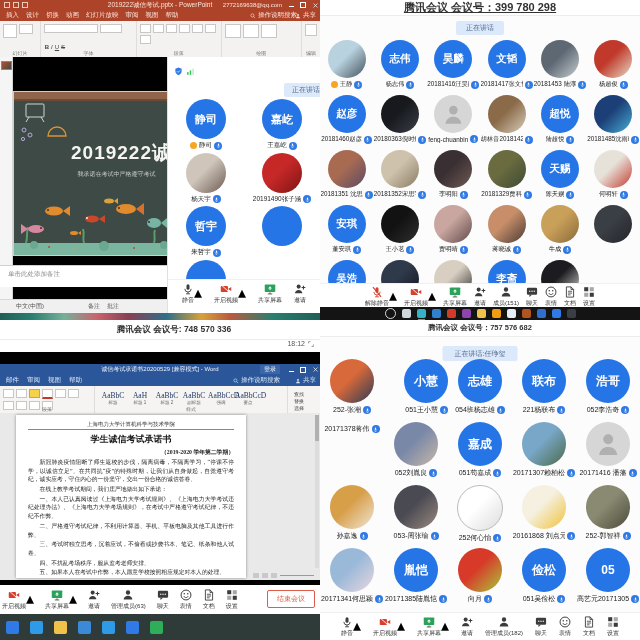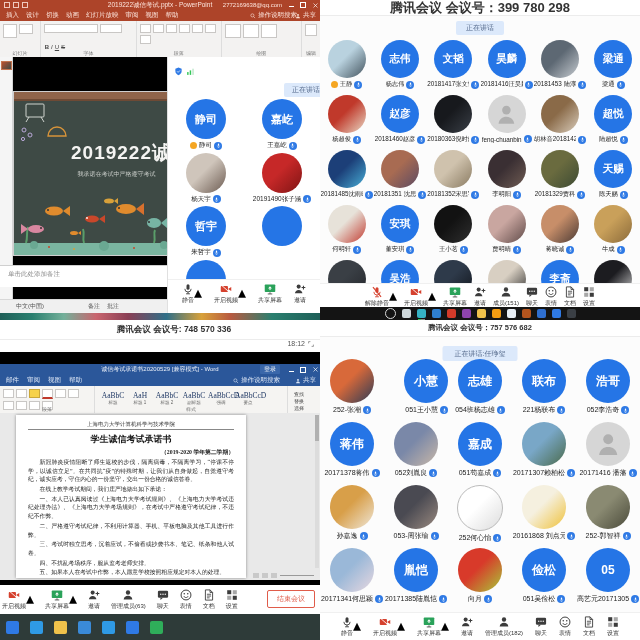--- a/index.html
+++ b/index.html
@@ -424,21 +424,21 @@
               </span>
               <span class="lb">邀请</span>
             </div>
           </div>
         </div>
     </div>
     <div class="wallstrip" style="z-index:9"></div>
   </div>
 
   <div class="quad" id="q-tr">
-    <div class="m-header" style="height:15px;line-height:15px;font-size:13px;">腾讯会议 会议号：399 780 298</div>
+    <div class="m-header" style="height:15px;line-height:15px;font-size:11px;text-decoration:underline;">腾讯会议 会议号：399 780 298</div>
     <div class="m-badge" style="top:21px;font-size:7px;padding:2px 10px;">正在讲话</div>
     <div class="pgrid" style="top:40px;grid-template-columns:repeat(6,1fr);">
         <div class="pcell" style="height: 55px;">
           <div class="av p" style="height: 38px; width: 38px; font-size: 10.5px; background: linear-gradient(135deg, rgb(185, 210, 223) 45%, rgb(66, 82, 92));"></div>
           <div class="plabel">
             <span class="hostb" style="height: 7px; width: 7px;"></span>
             <span class="nm" style="font-size: 6.3px;">王静</span>
             <span class="micb" style="height: 8px; width: 8px;">
               <svg viewBox="0 0 16 16" style="height: 5px; width: 5px;">
                 <rect x="6" y="1.5" width="4" height="7.5" rx="2" fill="currentColor"></rect>
@@ -458,67 +458,52 @@
               <svg viewBox="0 0 16 16" style="height: 5px; width: 5px;">
                 <rect x="6" y="1.5" width="4" height="7.5" rx="2" fill="currentColor"></rect>
                 <path d="M3.8 7.8a4.2 4.2 0 0 0 8.4 0" fill="none" stroke="currentColor" stroke-width="1.2"></path>
                 <path d="M8 12v2.2M5.4 14.4h5.2" stroke="currentColor" stroke-width="1.2" fill="none"></path>
               </svg>
             </span>
           </div>
         </div>
         <div class="pcell" style="height: 55px;">
           <div class="av t" style="height: 38px; width: 38px; font-size: 10.5px;">
+            <span>昊麟</span>
+          </div>
+          <div class="plabel">
+            <span class="nm" style="font-size: 6.3px;">20181416汪昊麟</span>
+            <span class="micb" style="height: 8px; width: 8px;">
+              <svg viewBox="0 0 16 16" style="height: 5px; width: 5px;">
+                <rect x="6" y="1.5" width="4" height="7.5" rx="2" fill="currentColor"></rect>
+                <path d="M3.8 7.8a4.2 4.2 0 0 0 8.4 0" fill="none" stroke="currentColor" stroke-width="1.2"></path>
+                <path d="M8 12v2.2M5.4 14.4h5.2" stroke="currentColor" stroke-width="1.2" fill="none"></path>
+              </svg>
+            </span>
+          </div>
+        </div>
+        <div class="pcell" style="height: 55px;">
+          <div class="av t" style="height: 38px; width: 38px; font-size: 10.5px;">
             <span>文韬</span>
           </div>
           <div class="plabel">
             <span class="nm" style="font-size: 6.3px;">20181417张文韬</span>
             <span class="micb" style="height: 8px; width: 8px;">
               <svg viewBox="0 0 16 16" style="height: 5px; width: 5px;">
                 <rect x="6" y="1.5" width="4" height="7.5" rx="2" fill="currentColor"></rect>
                 <path d="M3.8 7.8a4.2 4.2 0 0 0 8.4 0" fill="none" stroke="currentColor" stroke-width="1.2"></path>
                 <path d="M8 12v2.2M5.4 14.4h5.2" stroke="currentColor" stroke-width="1.2" fill="none"></path>
               </svg>
             </span>
           </div>
         </div>
         <div class="pcell" style="height: 55px;">
-          <div class="av t" style="height: 38px; width: 38px; font-size: 10.5px;">
-            <span>昊麟</span>
-          </div>
-          <div class="plabel">
-            <span class="nm" style="font-size: 6.3px;">20181416汪昊麟</span>
-            <span class="micb" style="height: 8px; width: 8px;">
-              <svg viewBox="0 0 16 16" style="height: 5px; width: 5px;">
-                <rect x="6" y="1.5" width="4" height="7.5" rx="2" fill="currentColor"></rect>
-                <path d="M3.8 7.8a4.2 4.2 0 0 0 8.4 0" fill="none" stroke="currentColor" stroke-width="1.2"></path>
-                <path d="M8 12v2.2M5.4 14.4h5.2" stroke="currentColor" stroke-width="1.2" fill="none"></path>
-              </svg>
-            </span>
-          </div>
-        </div>
-        <div class="pcell" style="height: 55px;">
           <div class="av p" style="height: 38px; width: 38px; font-size: 10.5px; background: linear-gradient(135deg, rgb(93, 104, 115) 45%, rgb(199, 204, 209));"></div>
           <div class="plabel">
             <span class="nm" style="font-size: 6.3px;">20181453 陆淳越</span>
-            <span class="micb" style="height: 8px; width: 8px;">
-              <svg viewBox="0 0 16 16" style="height: 5px; width: 5px;">
-                <rect x="6" y="1.5" width="4" height="7.5" rx="2" fill="currentColor"></rect>
-                <path d="M3.8 7.8a4.2 4.2 0 0 0 8.4 0" fill="none" stroke="currentColor" stroke-width="1.2"></path>
-                <path d="M8 12v2.2M5.4 14.4h5.2" stroke="currentColor" stroke-width="1.2" fill="none"></path>
-              </svg>
-            </span>
-          </div>
-        </div>
-        <div class="pcell" style="height: 55px;">
-          <div class="av t" style="height: 38px; width: 38px; font-size: 10.5px;">
-            <span>梁通</span>
-          </div>
-          <div class="plabel">
-            <span class="nm" style="font-size: 6.3px;">梁通</span>
             <span class="micb" style="height: 8px; width: 8px;">
               <svg viewBox="0 0 16 16" style="height: 5px; width: 5px;">
                 <rect x="6" y="1.5" width="4" height="7.5" rx="2" fill="currentColor"></rect>
                 <path d="M3.8 7.8a4.2 4.2 0 0 0 8.4 0" fill="none" stroke="currentColor" stroke-width="1.2"></path>
                 <path d="M8 12v2.2M5.4 14.4h5.2" stroke="currentColor" stroke-width="1.2" fill="none"></path>
               </svg>
             </span>
           </div>
         </div>
         <div class="pcell" style="height: 55px;">
@@ -1249,23 +1234,20 @@
             <span class="micb" style="height: 8px; width: 8px;">
               <svg viewBox="0 0 16 16" style="height: 5px; width: 5px;">
                 <rect x="6" y="1.5" width="4" height="7.5" rx="2" fill="currentColor"></rect>
                 <path d="M3.8 7.8a4.2 4.2 0 0 0 8.4 0" fill="none" stroke="currentColor" stroke-width="1.2"></path>
                 <path d="M8 12v2.2M5.4 14.4h5.2" stroke="currentColor" stroke-width="1.2" fill="none"></path>
               </svg>
             </span>
           </div>
         </div>
         <div class="pcell" style="height: 63px;">
-          <div class="av t" style="height: 44px; width: 44px; font-size: 12px;">
-            <span>蒋伟</span>
-          </div>
           <div class="plabel">
             <span class="nm" style="font-size: 7px;">20171378蒋伟</span>
             <span class="micb" style="height: 8px; width: 8px;">
               <svg viewBox="0 0 16 16" style="height: 5px; width: 5px;">
                 <rect x="6" y="1.5" width="4" height="7.5" rx="2" fill="currentColor"></rect>
                 <path d="M3.8 7.8a4.2 4.2 0 0 0 8.4 0" fill="none" stroke="currentColor" stroke-width="1.2"></path>
                 <path d="M8 12v2.2M5.4 14.4h5.2" stroke="currentColor" stroke-width="1.2" fill="none"></path>
               </svg>
             </span>
           </div>

